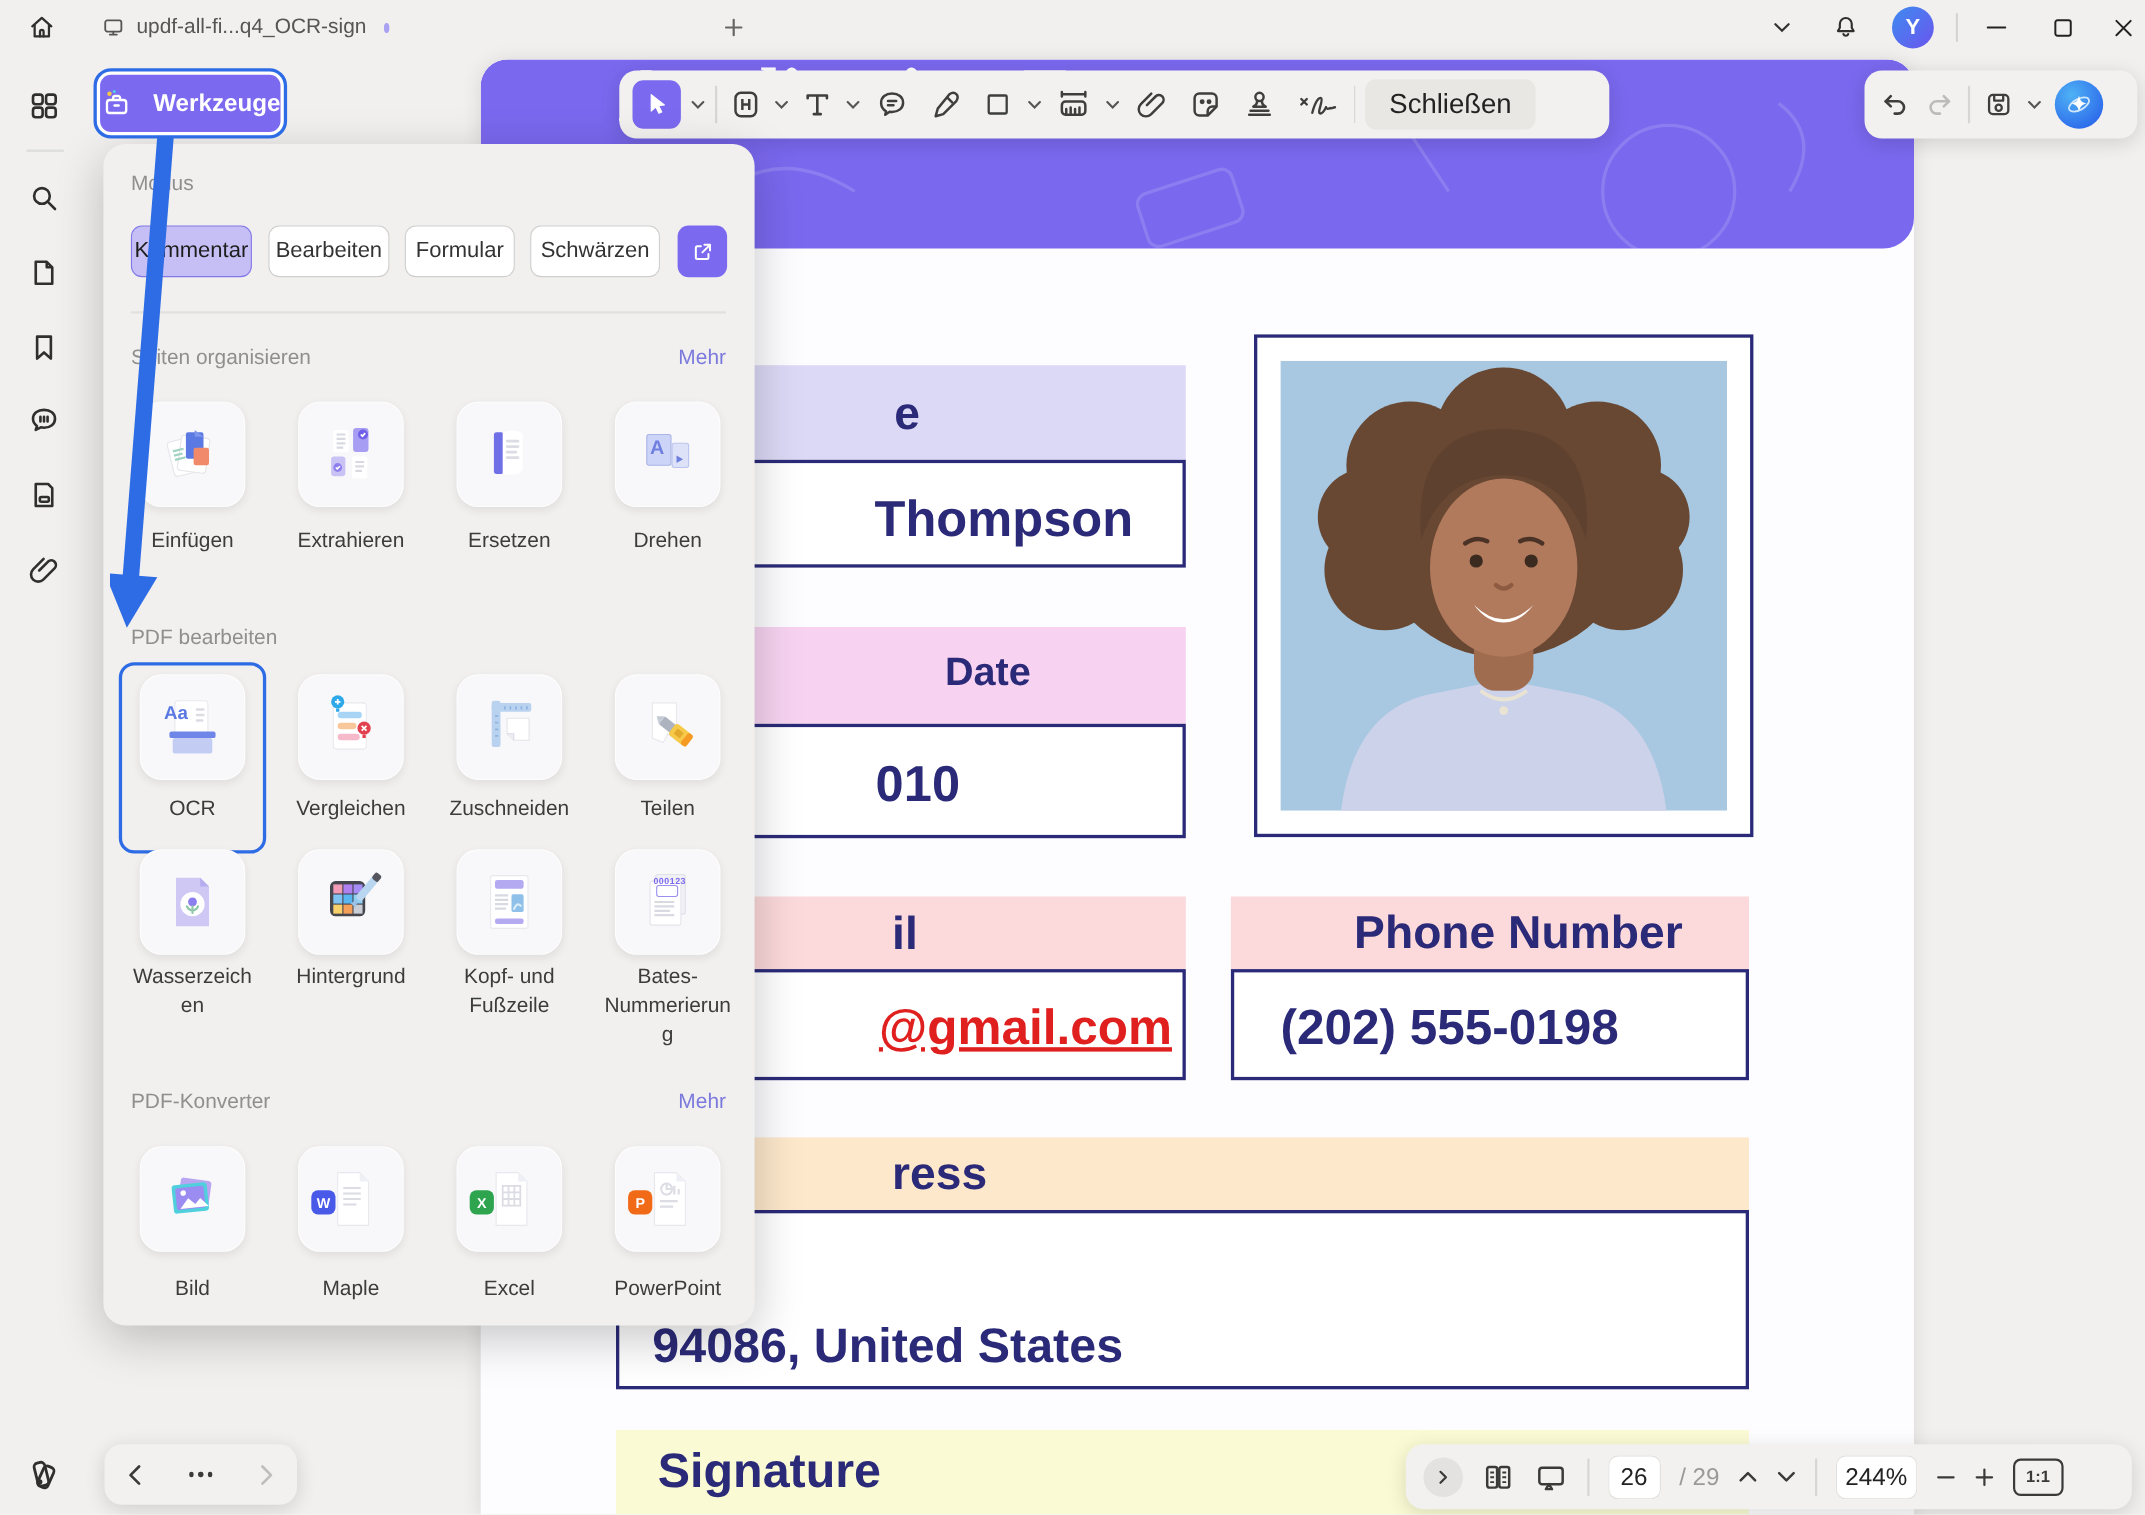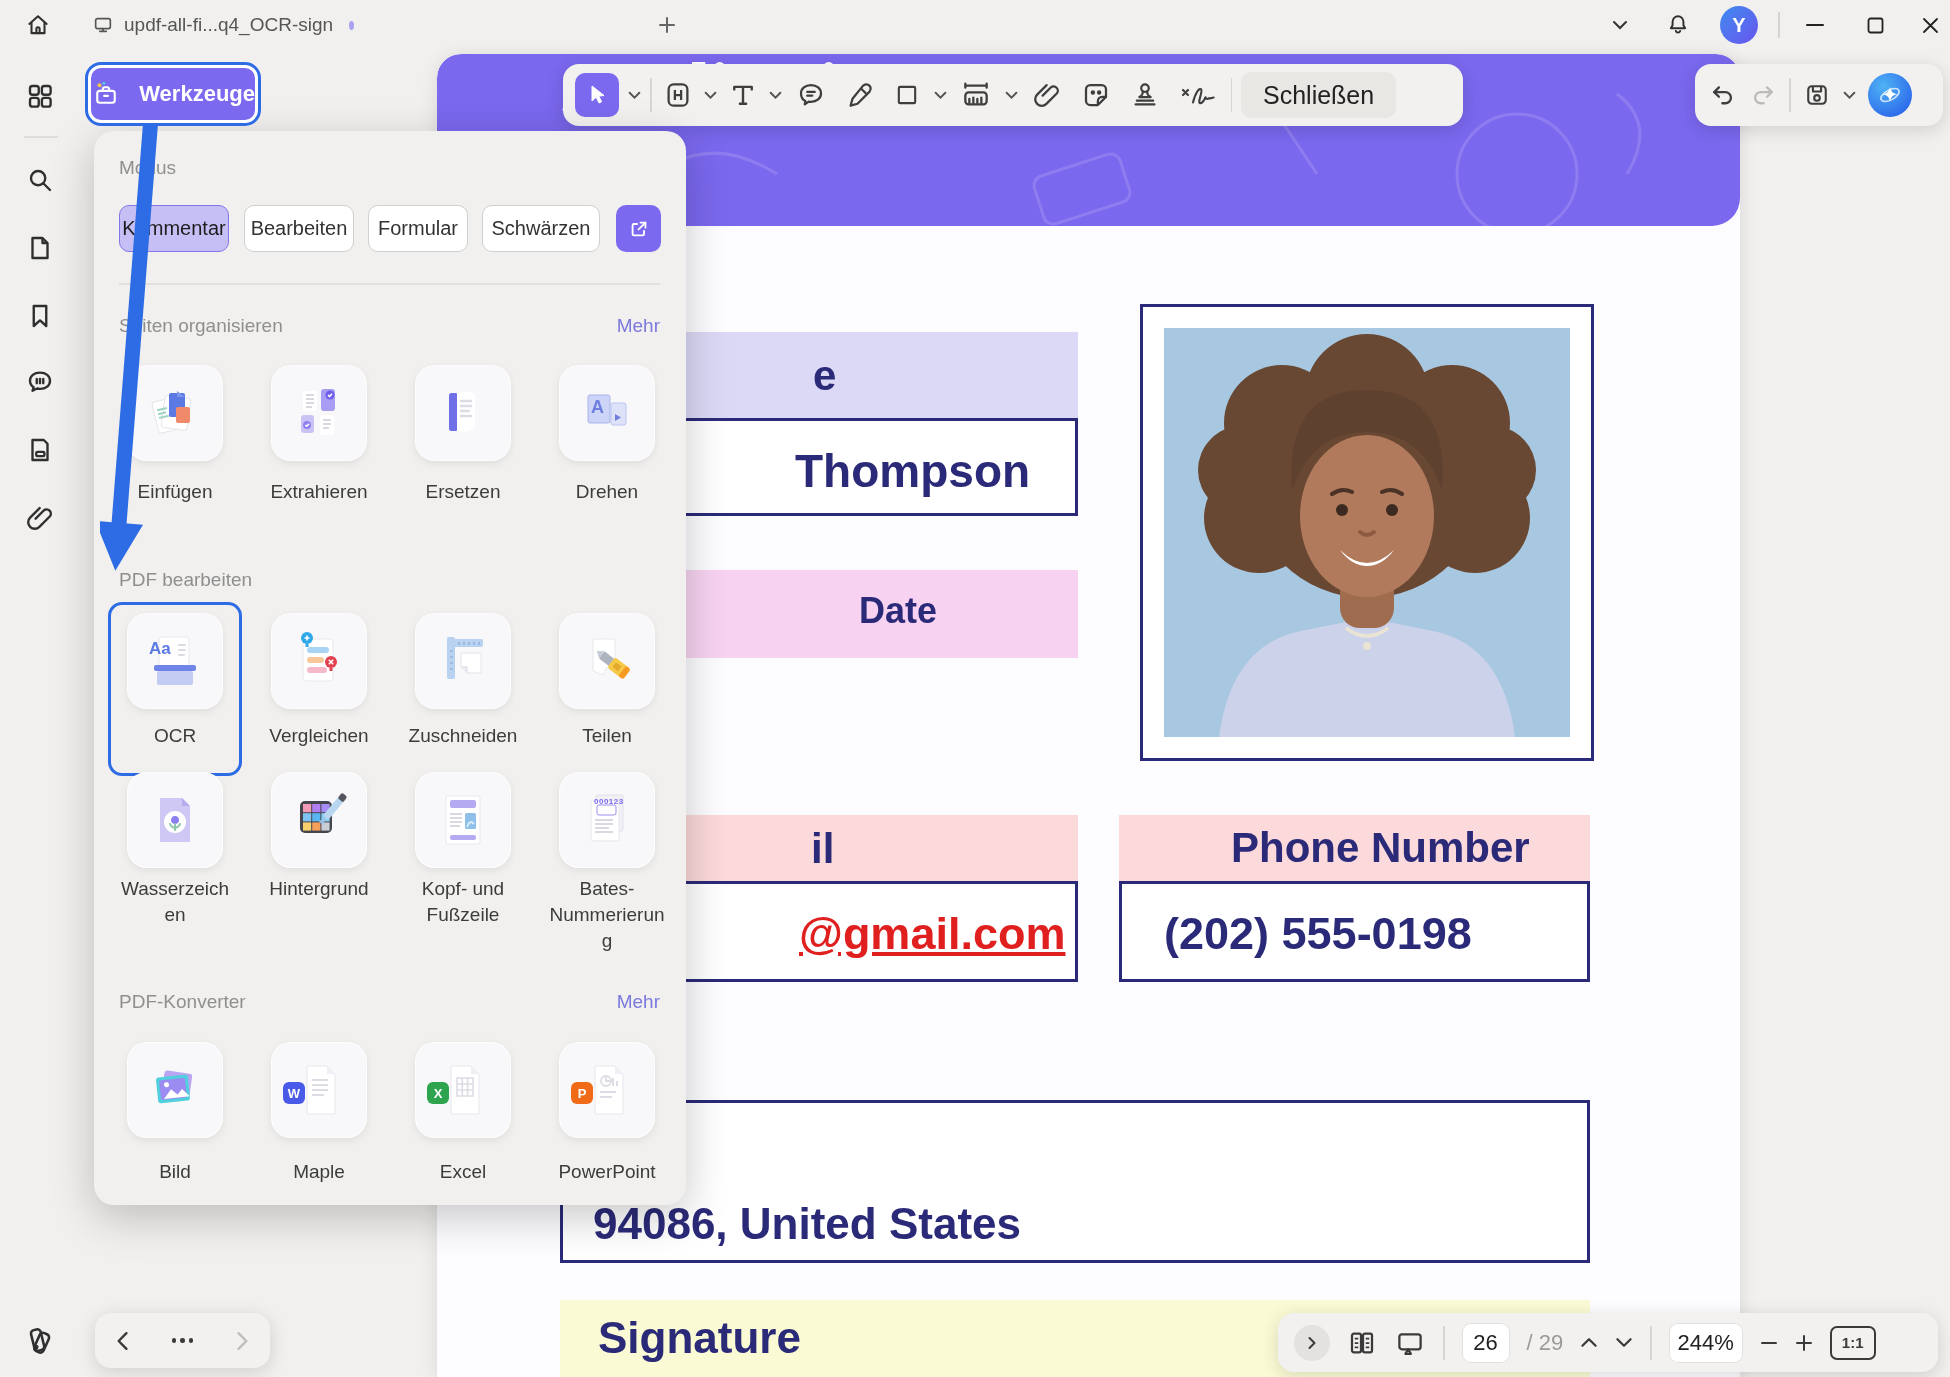--- a/index.html
+++ b/index.html
@@ -182,20 +182,23 @@
   <div class="abs" style="left:123px;top:278px;width:518px;height:86px;background:#dcd9f6">
     <span class="abs navy" style="left:253px;top:20px;font-size:42px">e</span>
   </div>
   <div class="abs fieldbox" style="left:123px;top:364px;width:518px;height:98px">
     <span class="abs navy" style="left:232px;top:23px;font-size:46px;white-space:nowrap">Thompson</span>
   </div>
 
   <div class="abs" style="left:123px;top:516px;width:518px;height:88px;background:#f7d3f1">
     <span class="abs navy" style="left:299px;top:20px;font-size:36px">Date</span>
   </div>
+  <div class="abs fieldbox" style="left:123px;top:604px;width:518px;height:104px">
+    <span class="abs navy" style="left:233px;top:24px;font-size:46px">010</span>
+  </div>
 
   <div class="abs" style="left:703px;top:250px;width:454px;height:457px;background:#fff;border:3px solid var(--navy);box-sizing:border-box;padding:21px">
     <span>
       <svg width="406" height="409" viewBox="0 0 406 409">
         <rect width="406" height="409" fill="#a7c8e0"></rect>
         <g fill="#684733">
           <circle cx="203" cy="150" r="120"></circle>
             <circle cx="95" cy="190" r="55"></circle>
             <circle cx="311" cy="190" r="55"></circle>
           <circle cx="118" cy="95" r="58"></circle>
@@ -226,20 +229,23 @@
     <span class="abs" style="left:236px;top:24px;font-size:45px;font-weight:bold;color:var(--red);text-decoration:underline;white-space:nowrap">@gmail.com</span>
   </div>
 
   <div class="abs" style="left:682px;top:761px;width:471px;height:66px;background:#fcd9da">
     <span class="abs navy" style="left:112px;top:9px;font-size:42px;white-space:nowrap">Phone Number</span>
   </div>
   <div class="abs fieldbox" style="left:682px;top:827px;width:471px;height:101px">
     <span class="abs navy" style="left:42px;top:24px;font-size:45px;white-space:nowrap">(202) 555-0198</span>
   </div>
 
+  <div class="abs" style="left:123px;top:980px;width:1030px;height:66px;background:#fde8cb">
+    <span class="abs navy" style="left:251px;top:9px;font-size:42px">ress</span>
+  </div>
   <div class="abs fieldbox" style="left:123px;top:1046px;width:1030px;height:163px">
     <span class="abs navy" style="left:30px;top:96px;font-size:44px;white-space:nowrap">94086, United States</span>
   </div>
 
   <div class="abs" style="left:123px;top:1246px;width:1030px;height:77px;background:#fafbd4">
     <span class="abs navy" style="left:38px;top:13px;font-size:44px">Signature</span>
   </div>
 </div>
 
 <div class="abs pill flex" style="left:563px;top:64px;width:900px;height:62px;padding:0 12px;box-sizing:border-box;gap:9px;z-index:30">

